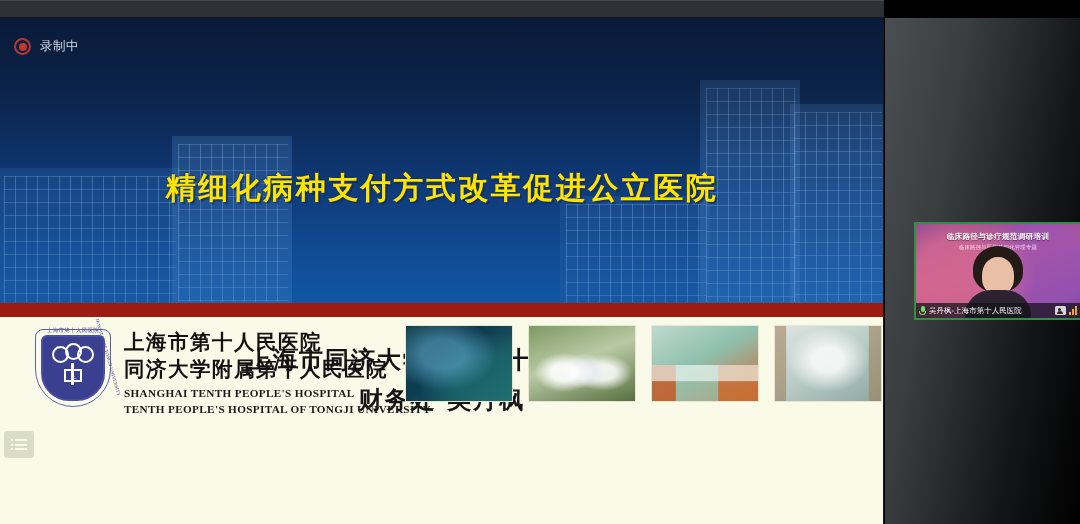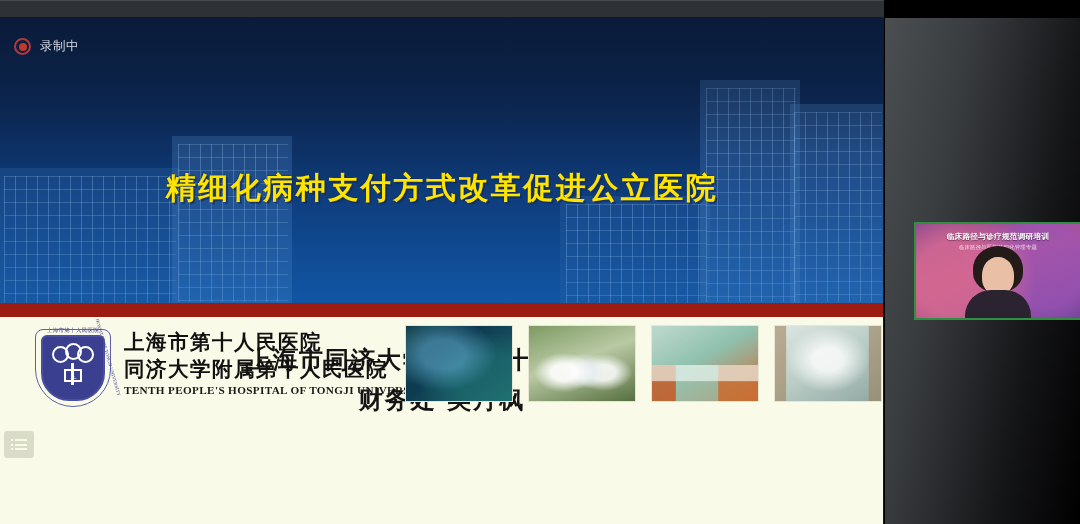--- a/index.html
+++ b/index.html
@@ -283,20 +283,21 @@
         </div>
         <div class="crest-stem"></div>
         <div class="crest-box">
           <i>十</i>
         </div>
       </div>
 
       <div class="logo-txt">
         <div class="lt-cn1">上海市第十人民医院</div>
         <div class="lt-cn2">同济大学附属第十人民医院</div>
+        <div class="lt-en1">SHANGHAI TENTH PEOPLE'S HOSPITAL</div>
         <div class="lt-en2">TENTH PEOPLE'S HOSPITAL OF TONGJI UNIVERSITY</div>
       </div>
 
       <div class="photos">
         <div class="ph ph1">
           <div class="ph-ov" style="background:
             linear-gradient(180deg, rgba(10,45,70,.2), rgba(10,60,70,.15)),
             radial-gradient(ellipse at 35% 38%, rgba(120,200,240,.55) 0 22%, transparent 55%),
             radial-gradient(ellipse at 78% 70%, rgba(30,120,120,.6) 0 30%, transparent 62%);"></div>
         </div>
@@ -328,17 +329,30 @@
       <div class="vbg"></div>
       <div class="vbanner">临床路径与诊疗规范调研培训</div>
       <div class="vbanner2">临床路径与医院精细化管理专题</div>
 
       <div class="vfig">
         <div class="vhair"></div>
         <div class="vface"></div>
         <div class="vbody"></div>
       </div>
 
+      <div class="vnamebar">
+        <div class="mic-ico">
+          <div class="cap"></div>
+            <div class="base"></div>
+        </div>
+        <div class="vname">吴丹枫-上海市第十人民医院</div>
+        <div class="ppl-ico"></div>
+        <div class="bars">
+            <b></b>
+            <b></b>
+            <b></b>
+          </div>
+      </div>
     </div>
 
   </div>
 
 </div>
 
 </body></html>

